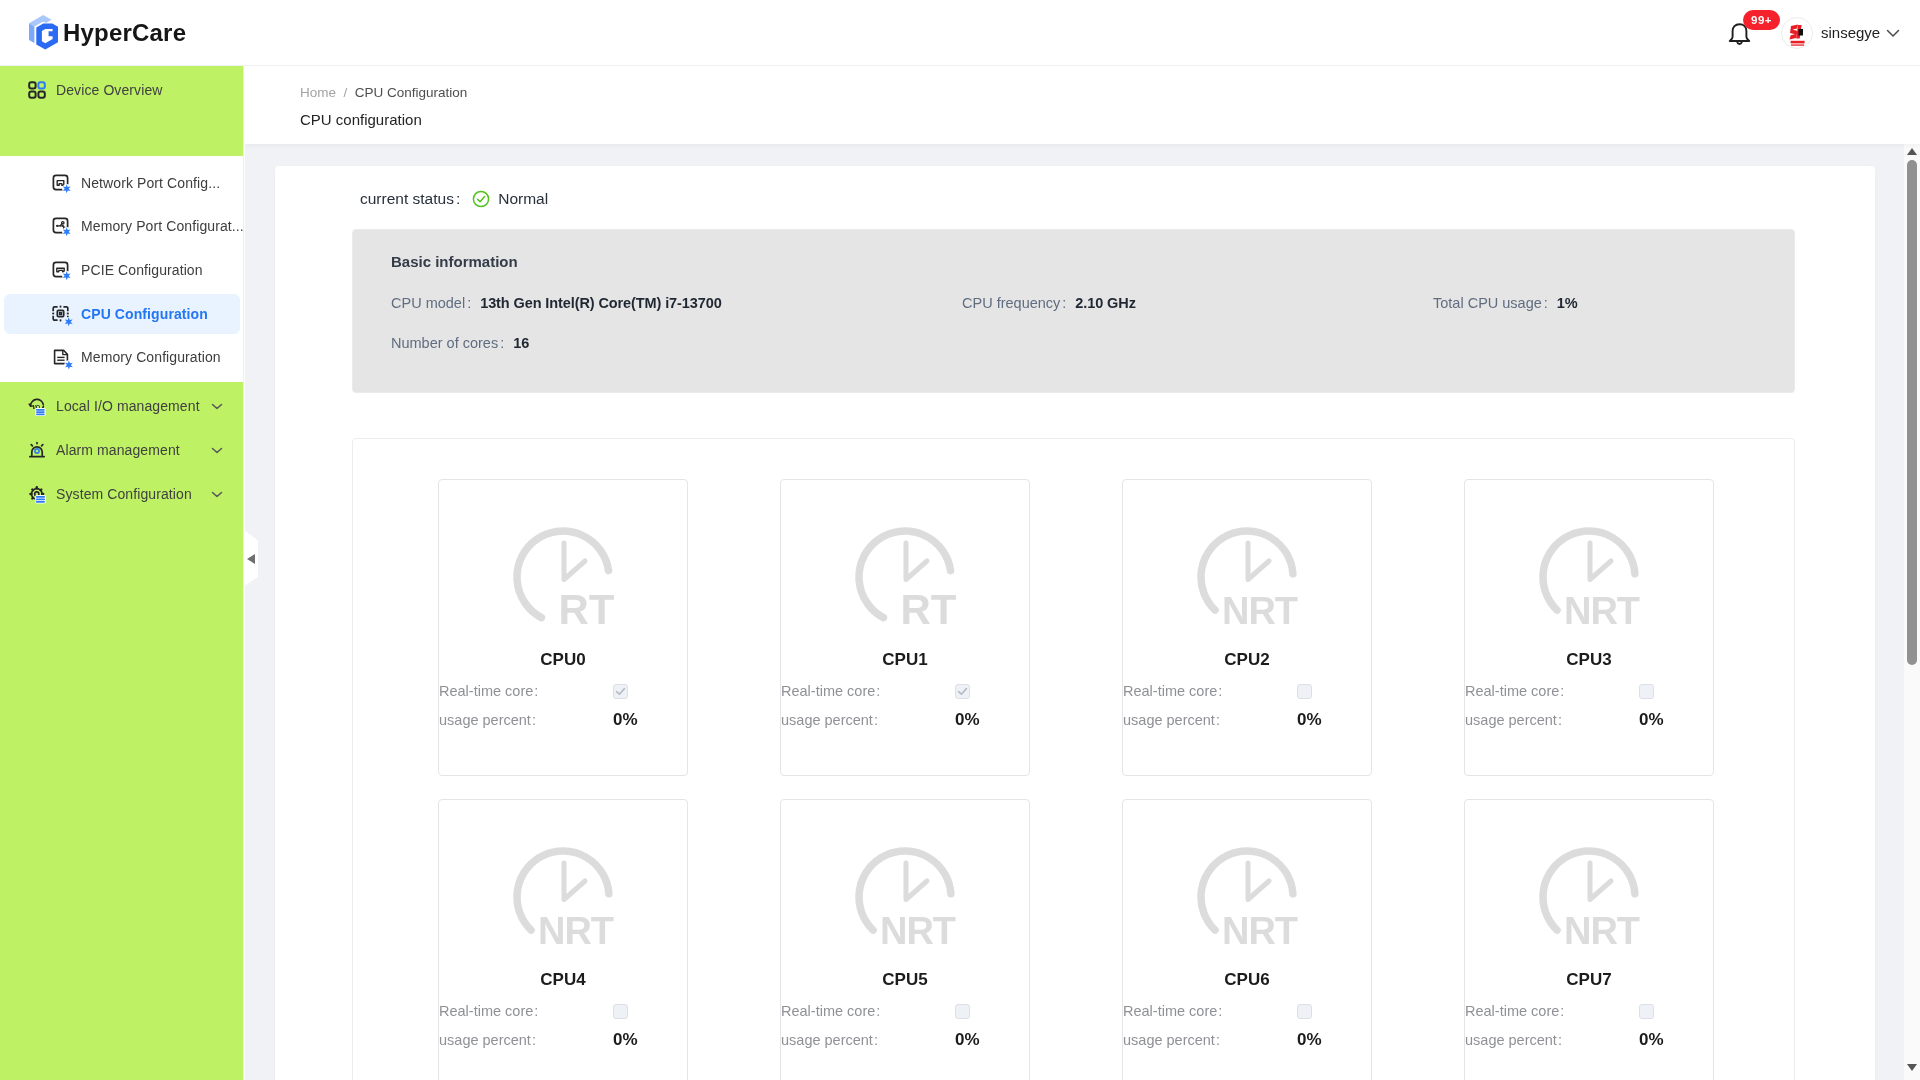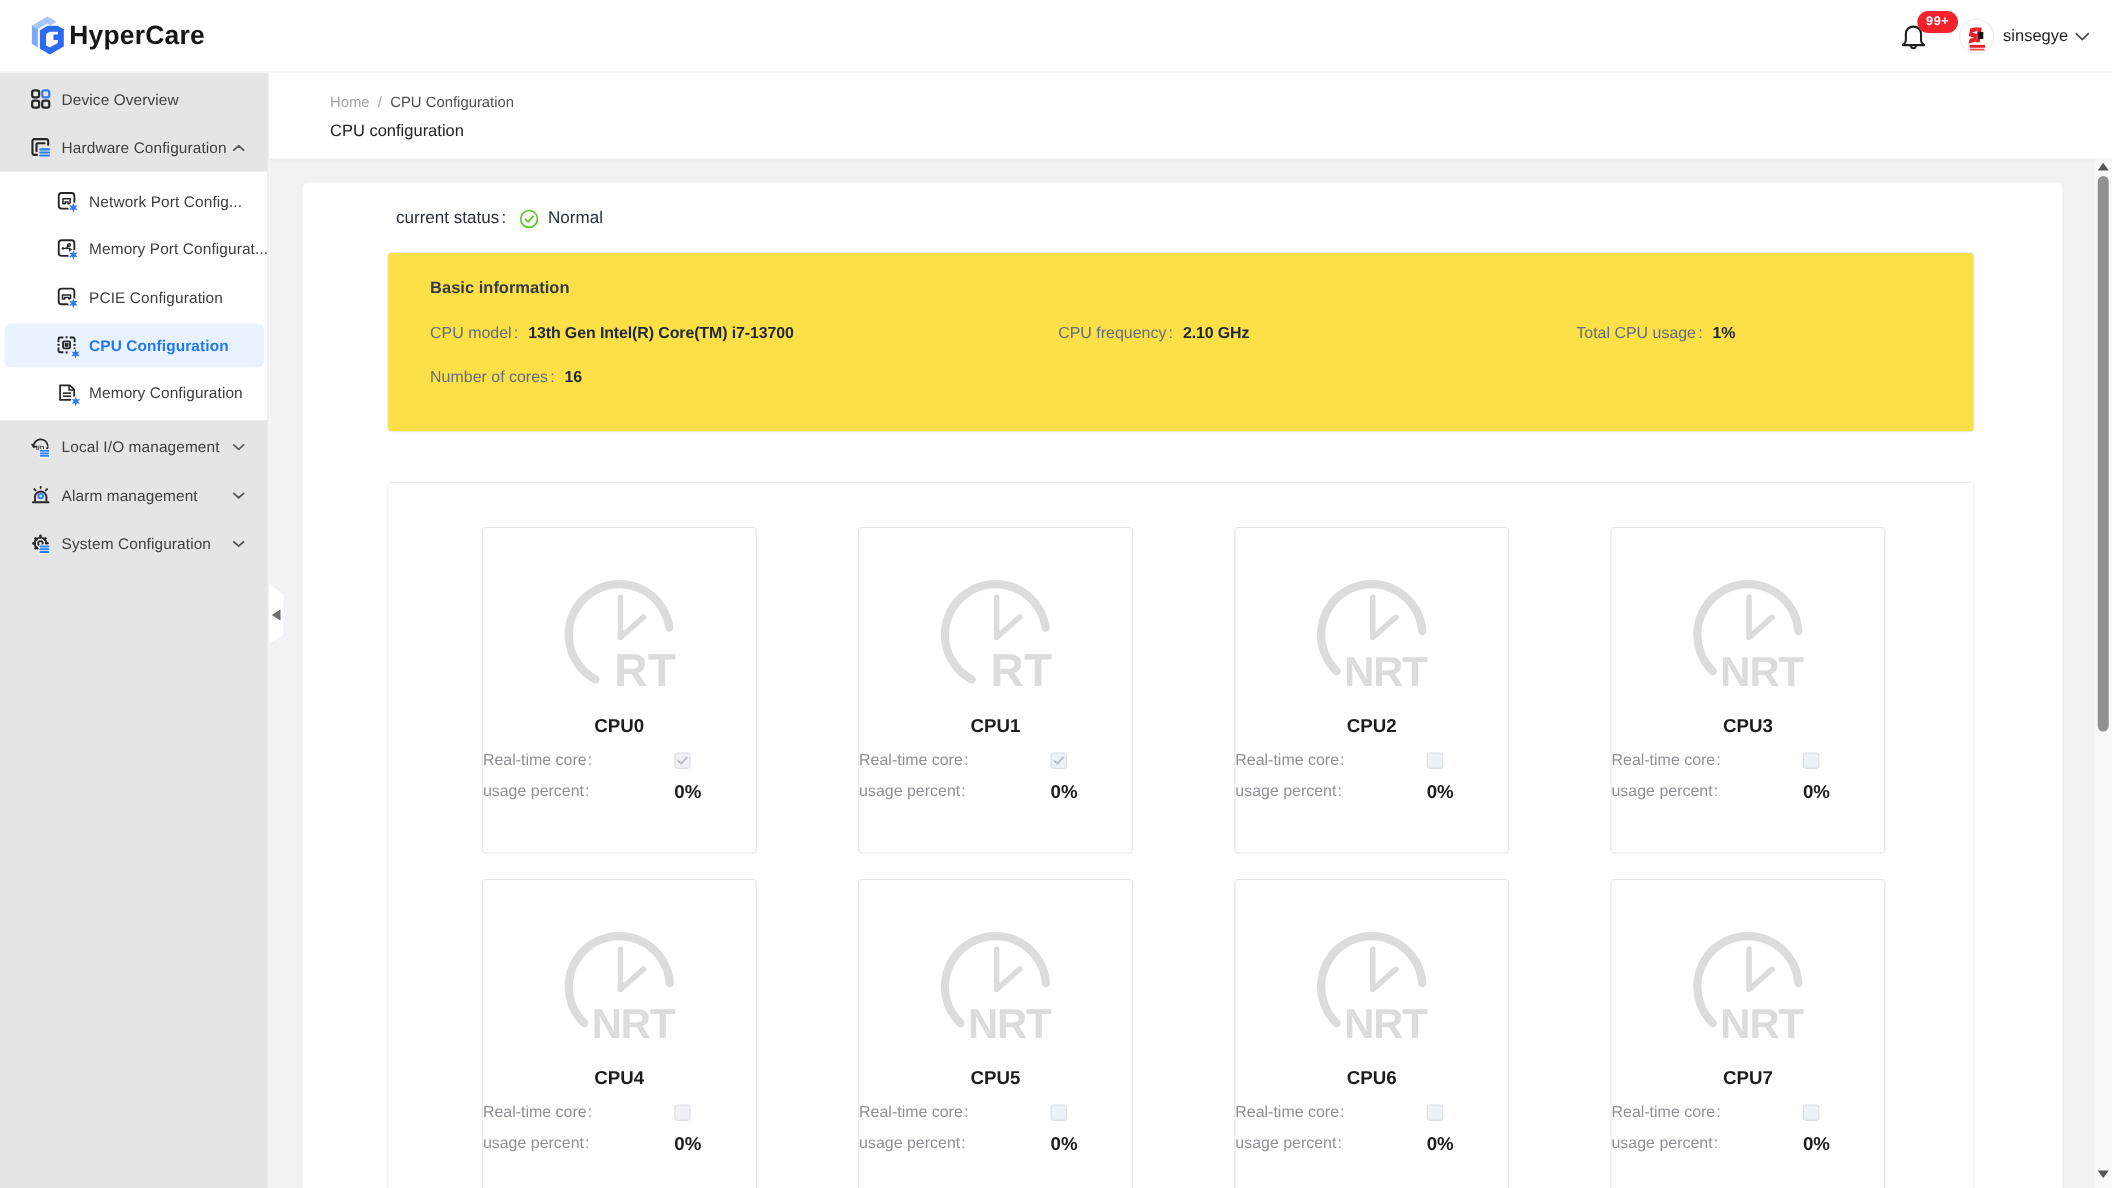--- a/index.html
+++ b/index.html
@@ -3,21 +3,21 @@
 <style>
 *{margin:0;padding:0;box-sizing:border-box}
 svg{overflow:visible}
 html,body{width:1920px;height:1080px;overflow:hidden;background:#fff;
   font-family:"Liberation Sans",sans-serif;-webkit-font-smoothing:antialiased}
 
 #header{position:absolute;left:0;top:0;width:1920px;height:66px;background:#fff;border-bottom:1px solid #f0f0f0;z-index:5}
 #logo-text{position:absolute;left:63px;top:19px;font-size:24px;font-weight:bold;color:#161616;letter-spacing:0.2px}
 #uname{position:absolute;left:1821px;top:24px;font-size:15px;color:#1f1f1f}
 
-#sidebar{position:absolute;left:0;top:66px;width:244px;height:1014px;background:#e5e5e5;border-right:1px solid #ededee}
+#sidebar{position:absolute;left:0;top:66px;width:244px;height:1014px;background:#bef264;border-right:1px solid #ededee}
 #submenu-bg{position:absolute;left:0;top:90px;width:243px;height:226px;background:#fff}
 .mitem{position:absolute;left:0;width:244px;height:40px;display:flex;align-items:center}
 .mitem .txt{font-size:14px;color:#404040;letter-spacing:0.1px}
 .sub .txt{font-size:14px;color:#3d3d3d;letter-spacing:0.1px}
 .mitem .ic{position:absolute;left:28px;width:18px;height:18px}
 .sub .ic{left:52px}
 .mitem .tx{position:absolute;left:56px}
 .sub .tx{position:absolute;left:81px}
 .chev{position:absolute;left:211px;top:17px;line-height:0}
 #active-pill{position:absolute;left:4px;top:228px;width:236px;height:40px;background:#e9f2ff;border-radius:6px}
@@ -25,21 +25,21 @@
 #ctab{position:absolute;left:244px;top:530px;width:14px;height:56px;background:#fff;z-index:4;clip-path:polygon(0 0,100% 19%,100% 84%,0 100%)}
 #ctab-arrow{position:absolute;left:247px;top:554px;z-index:4;width:0;height:0;border-top:5px solid transparent;border-bottom:5px solid transparent;border-right:8px solid #6e6e6e}
 
 #crumbband{position:absolute;left:245px;top:66px;width:1675px;height:78px;background:#fff;box-shadow:0 2px 5px rgba(0,0,0,.045);z-index:3}
 #crumb{position:absolute;left:55px;top:19px;font-size:13.5px;color:#a3a3a3}
 #crumb b{font-weight:normal;color:#4f4f4f}
 #ptitle{position:absolute;left:55px;top:45px;font-size:15px;color:#232323;font-weight:500}
 #maingray{position:absolute;left:245px;top:144px;width:1675px;height:936px;background:#f0f2f5}
 #bigcard{position:absolute;left:30px;top:22px;width:1600px;height:938px;background:#fff;border-radius:4px;box-shadow:0 1px 3px rgba(0,0,0,.04)}
 #statusline{position:absolute;left:85px;top:24px;height:20px;font-size:15.5px;color:#28303c;display:flex;align-items:flex-start}
-#basicbox{position:absolute;left:77px;top:63px;width:1443px;height:164px;border:1px solid #e8ebee;border-radius:4px;background:#fde047}
+#basicbox{position:absolute;left:77px;top:63px;width:1443px;height:164px;border:1px solid #e8ebee;border-radius:4px;background:#e5e5e5}
 #basicbox h3{position:absolute;left:38px;top:23px;font-size:15px;color:#333c48}
 .blabel{color:#606d80;font-size:14.5px}
 .bval{color:#1f2733;font-size:14.5px;font-weight:bold;letter-spacing:-0.1px}
 .brow{position:absolute;height:20px;display:flex;align-items:center}
 #gridbox{position:absolute;left:77px;top:272px;width:1443px;height:700px;border:1px solid #ededf0;border-radius:4px;background:#fff}
 .cpucard{position:absolute;width:250px;height:297px;background:#fff;border:1px solid #e5e5e8;border-radius:4px}
 .cpucard .nm{position:absolute;top:170px;width:100%;text-align:center;font-size:17px;font-weight:bold;color:#1c1c1c}
 .crow{position:absolute;width:100%;height:18px;display:flex;align-items:center;font-size:14.5px;color:#8f9196}
 .crow .lb{width:166px;text-align:left}
 .ckbox{width:15px;height:15px;margin-left:8px;border:1px solid #dcdfe6;border-radius:3px;background:#eef1f6;position:relative}
@@ -85,37 +85,20 @@
 <div class="mitem " style="top:4px">
       <svg class="ic" viewBox="0 0 18 18">
 <g fill="none" stroke-width="2">
 <rect x="1.2" y="1.2" width="6.4" height="6.4" rx="2" stroke="#262626"></rect>
 <rect x="10.4" y="1.2" width="6.4" height="6.4" rx="2" stroke="#2e7cf6"></rect>
 <rect x="1.2" y="10.4" width="6.4" height="6.4" rx="2" stroke="#262626"></rect>
 <rect x="10.4" y="10.4" width="6.4" height="6.4" rx="2" stroke="#262626"></rect>
 </g>
       </svg>
       <span class="tx txt">Device Overview</span>
-    </div>
-<div class="mitem " style="top:48px">
-      <svg class="ic" viewBox="0 0 18 18">
-<g fill="none" stroke="#262626" stroke-width="1.9" stroke-linecap="round">
-<path d="M15.8 6.5 V3.1 A1.6 1.6 0 0 0 14.2 1.5 H3.1 A1.6 1.6 0 0 0 1.5 3.1 V14.2 A1.6 1.6 0 0 0 3.1 15.8 H5.5"></path>
-<path d="M5.2 12.5 V6.2 A1 1 0 0 1 6.2 5.2 H12.5"></path>
-</g>
-<g stroke="#2e7cf6" stroke-width="1.9" stroke-linecap="round">
-<line x1="8.6" y1="10.8" x2="16.6" y2="10.8"></line>
-          <line x1="8.6" y1="13.6" x2="16.6" y2="13.6"></line>
-          <line x1="8.6" y1="16.4" x2="16.6" y2="16.4"></line>
-</g>
-      </svg>
-      <span class="tx txt">Hardware Configuration</span>
-      <div class="chev"><svg width="12" height="7" viewBox="0 0 12 7">
-          <polyline points="1.5,5.5 6,1.5 10.5,5.5" fill="none" stroke="#595959" stroke-width="1.6" stroke-linecap="round" stroke-linejoin="round"></polyline>
-        </svg></div>
     </div>
 <div class="mitem sub" style="top:97px">
       <svg class="ic" viewBox="0 0 18 18">
 <rect x="1.4" y="1.4" width="14.2" height="14.2" rx="2.6" fill="none" stroke="#262626" stroke-width="1.7"></rect>
 <g fill="none" stroke="#262626" stroke-width="1.4" stroke-linejoin="round">
 <path d="M5.2 11.2 V6.6 H11.8 V11.2 H9.8 V9.6 H7.2 V11.2 Z"></path>
 </g>
 <g transform="translate(10.2,10.2)">
           <circle cx="4.5" cy="4.5" r="4.6" fill="#fff"></circle>
           <g transform="translate(4.5,4.5) scale(1.18) translate(-4.5,-4.5)">

